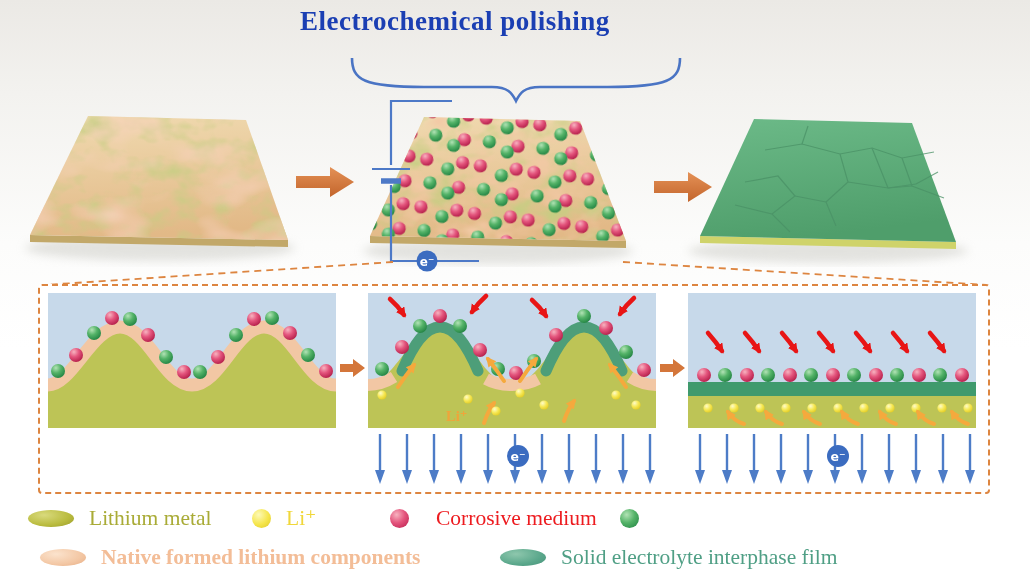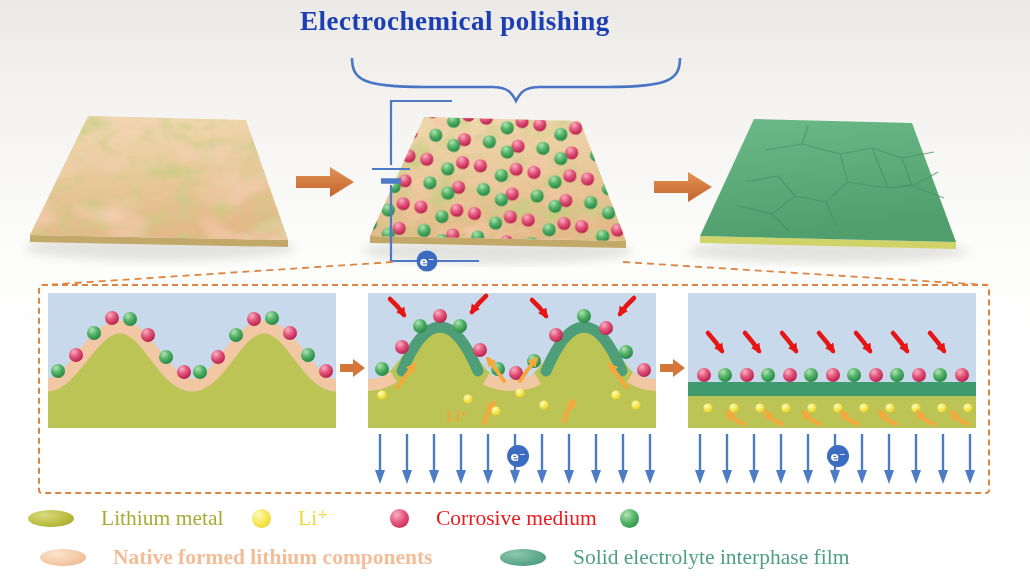--- a/index.html
+++ b/index.html
@@ -10,31 +10,31 @@
   }
   .abs { position:absolute; }
   .figure-title {
     position:absolute; left:300px; top:6px; width:430px; text-align:left;
     font-size:27px; font-weight:bold; color:#1b3fb3; letter-spacing:0.5px;
   }
   .dashed-box {
     position:absolute; left:38px; top:284px; width:948px; height:206px;
     border:2.5px dashed #dd8540; border-radius:4px; background:#ffffff;
   }
-  .legend-item { position:absolute; display:flex; align-items:center; gap:27px; height:26px; }
+  .legend-item { position:absolute; display:flex; align-items:center; gap:15px; height:26px; }
   .legend-label { font-size:21.5px; font-family:"Liberation Serif","DejaVu Sans",serif; white-space:nowrap; }
   .sphere { width:19px; height:19px; border-radius:50%; flex:0 0 auto; }
   .oval { width:46px; height:17px; border-radius:50%; flex:0 0 auto; }
   .sw-olive { background:radial-gradient(ellipse at 35% 30%, #d9da7d, #b9bb3e 60%, #97992a); }
   .sw-yellow { background:radial-gradient(circle at 35% 30%, #fdf9b6, #f5e54a 55%, #ddc727); }
   .sw-red    { background:radial-gradient(circle at 35% 30%, #f7b3c0, #e4557d 45%, #b81a4a); }
   .sw-green  { background:radial-gradient(circle at 35% 30%, #b2e3b5, #54b368 45%, #1e8040); }
   .sw-peach  { background:radial-gradient(ellipse at 35% 30%, #fbe3cd, #f3c7a4 60%, #e7ad84); }
   .sw-teal   { background:radial-gradient(ellipse at 35% 30%, #8ec7ad, #5aa78b 60%, #47927a); }
-  .lc-olive { color:#a9ab36; } .lc-yellow { color:#f0d73a; } .lc-red { color:#ed1b1f; }
+  .lc-olive { color:#a9ab36; } .lc-yellow { color:#f0d73a; } .lc-red { color:#ed1b1f;margin-left:12px; }
   .lc-green { color:#3ba55f; } .lc-peach { color:#f3bd97;font-weight:bold; } .lc-teal { color:#4f9f85; }
   svg { display:block; }
 </style>
 </head>
 <body>
 
 <div class="canvas">
 
   <svg class="abs" style="left:0;top:0" width="1030" height="292">
     <defs>

